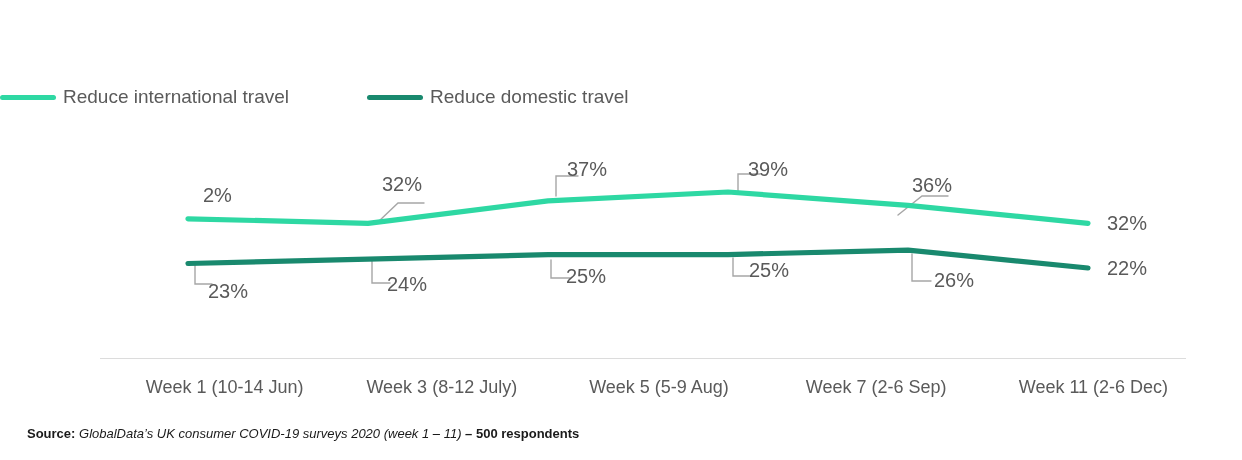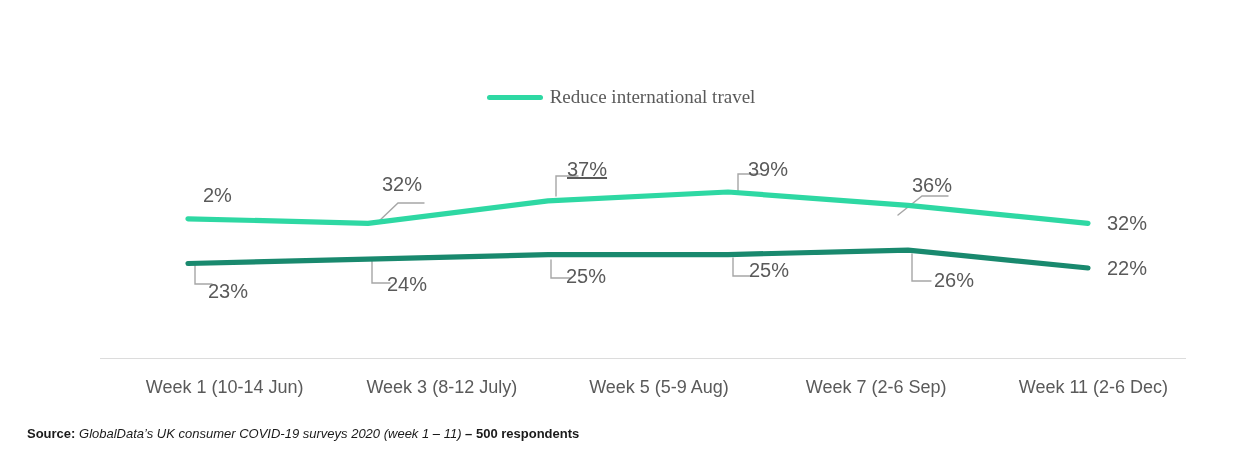--- a/index.html
+++ b/index.html
@@ -36,24 +36,23 @@
   }
   .chart-title .line2 { display: block; }
 
   
   .legend {
     position: absolute;
     left: 0;
     top: 86px;
     width: 1242px;
     display: flex;
-    justify-content: center;
+    justify-content: flex-start;
     align-items: center;
     gap: 78px;
-    font-family: Liberation Serif, serif;
   }
   .legend-item {
     display: flex;
     align-items: center;
     gap: 7px;
   }
   .legend-swatch {
     width: 56px;
     height: 5px;
     border-radius: 3px;
@@ -129,20 +128,24 @@
 <body>
 
 <div id="root">
 
 
   <div class="legend">
     <div class="legend-item">
       <span class="legend-swatch" style="background:#2ED8A3;"></span>
       <span class="legend-label">Reduce international travel</span>
     </div>
+    <div class="legend-item">
+      <span class="legend-swatch" style="background:#19896E;"></span>
+      <span class="legend-label">Reduce domestic travel</span>
+    </div>
   </div>
 
   <div class="plot">
     <svg width="1242" height="460" viewBox="0 0 1242 460" xmlns="http://www.w3.org/2000/svg">
       <g id="leader-lines" fill="none" stroke="#a6a6a6" stroke-width="1.4" stroke-linecap="round">
           <path d="M 378 222 L 398 203 L 424 203"></path>
           <path d="M 556 196 L 556 176 L 578 176"></path>
           <path d="M 738 193 L 738 174 L 760 174"></path>
           <path d="M 898 215 L 922 196 L 948 196"></path>
           <path d="M 195 262 L 195 284 L 212 284"></path>
@@ -152,21 +155,21 @@
           <path d="M 912 254 L 912 281 L 931 281"></path>
         </g>
       <path id="line-international" fill="none" stroke="#2ED8A3" stroke-width="5.2" stroke-linecap="round" stroke-linejoin="round" d="M188.0 218.8 L368.0 223.3 L548.0 200.9 L728.0 192.0 L908.0 205.4 L1088.0 223.3"></path>
       <path id="line-domestic" fill="none" stroke="#19896E" stroke-width="5.2" stroke-linecap="round" stroke-linejoin="round" d="M188.0 263.5 L368.0 259.1 L548.0 254.6 L728.0 254.6 L908.0 250.1 L1088.0 268.0"></path>
     </svg>
   </div>
 
   <div id="value-labels">
       <div class="val-label" style="left: 203px; top: 183px;">2%</div>
       <div class="val-label" style="left: 382px; top: 172px;">32%</div>
-      <div class="val-label" style="left: 567px; top: 157px; text-decoration: underline;">37%</div>
+      <div class="val-label" style="left: 567px; top: 157px;">37%</div>
       <div class="val-label" style="left: 748px; top: 157px;">39%</div>
       <div class="val-label" style="left: 912px; top: 173px; text-align: right;">36%</div>
       <div class="val-label" style="left: 1107px; top: 211px;">32%</div>
       <div class="val-label" style="left: 208px; top: 279px;">23%</div>
       <div class="val-label" style="left: 387px; top: 272px;">24%</div>
       <div class="val-label" style="left: 566px; top: 264px;">25%</div>
       <div class="val-label" style="left: 749px; top: 258px;">25%</div>
       <div class="val-label" style="left: 934px; top: 268px;">26%</div>
       <div class="val-label" style="left: 1107px; top: 256px;">22%</div>
     </div>

